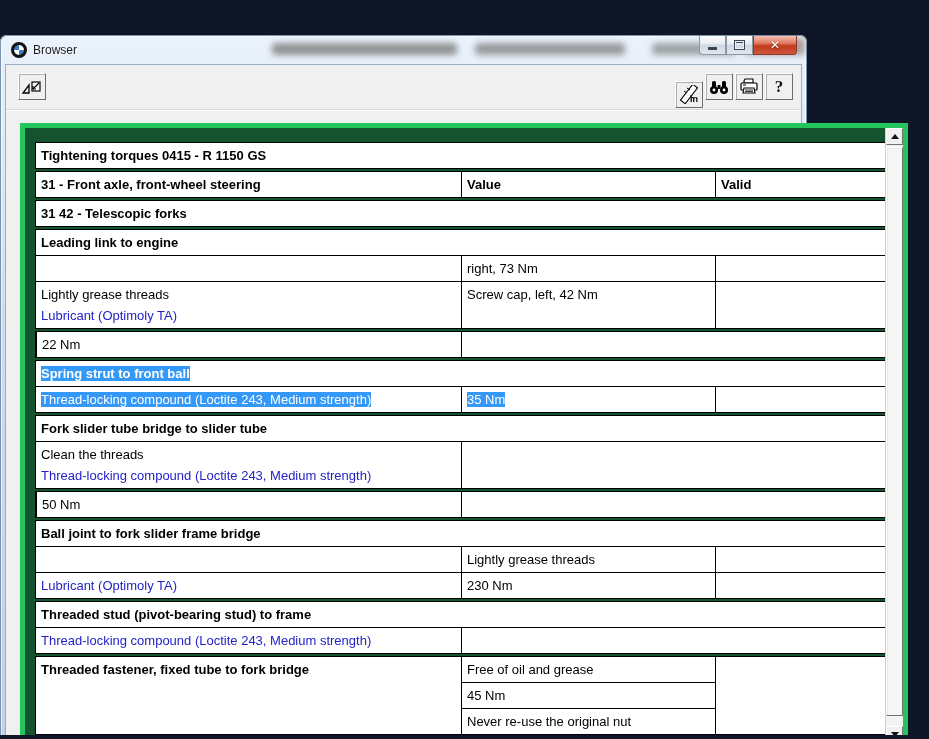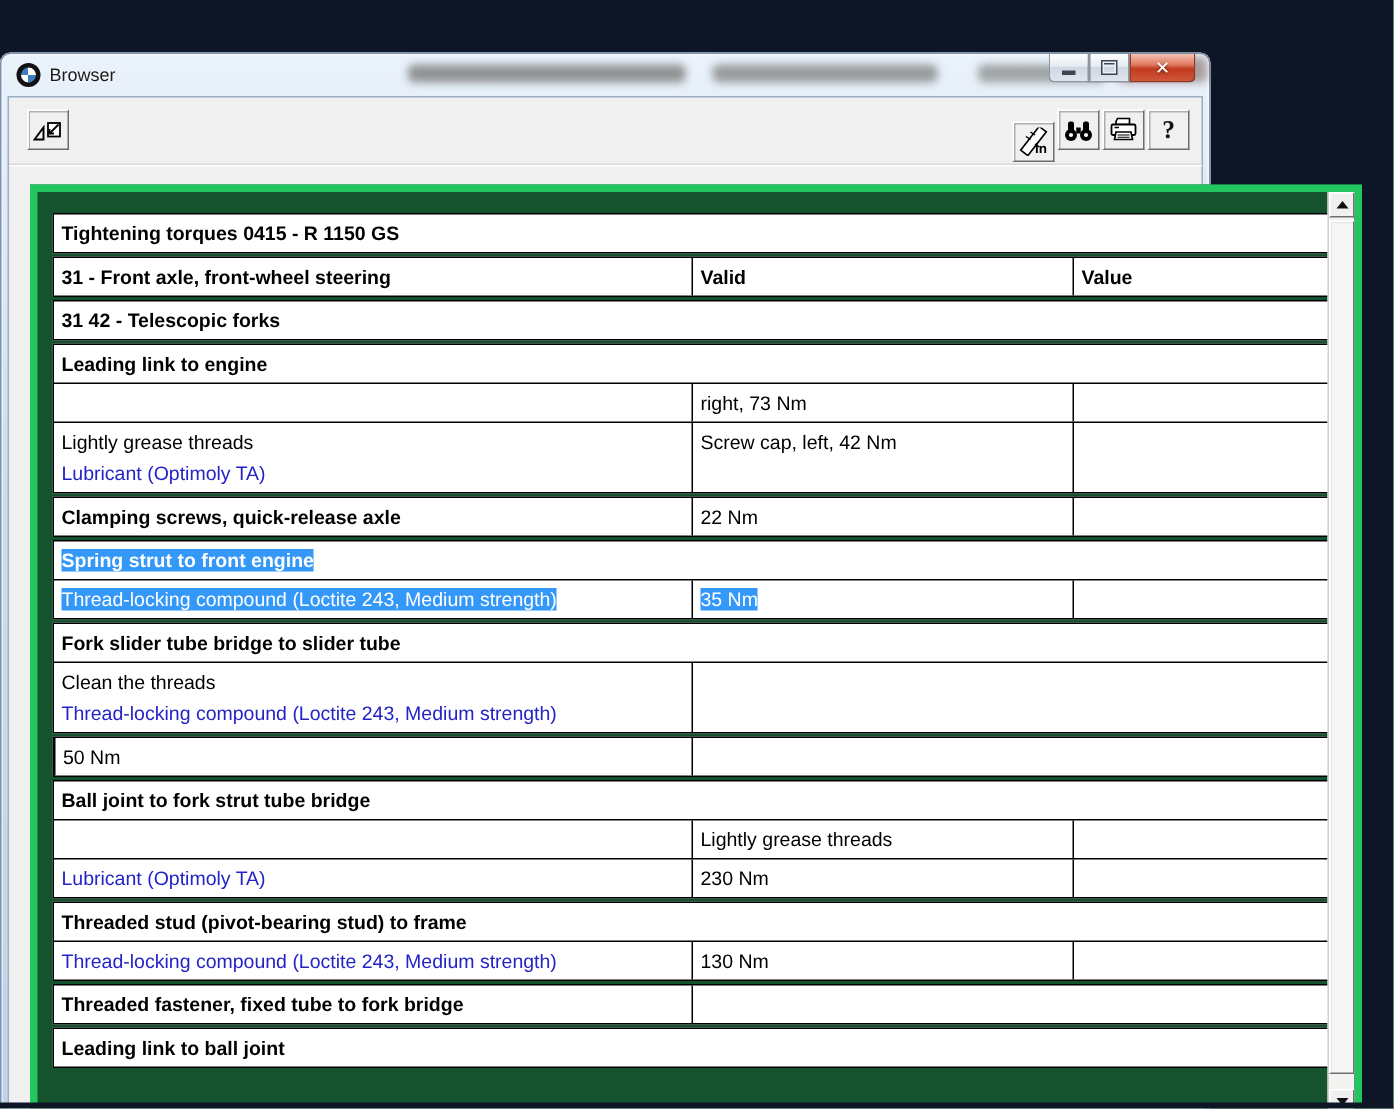--- a/index.html
+++ b/index.html
@@ -161,24 +161,24 @@
             <div class="group">
               <div class="g-row full bold">
                 <div class="cell"><span class="t">Tightening torques 0415 - R 1150 GS</span></div>
               </div>
             </div>
             <div class="group">
               <div class="g-row data">
                 <div class="cell desc bold">
                   <span class="line"><span class="t">31 - Front axle, front-wheel steering</span></span>
                 </div>
-                <div class="cell valid bold">Valid</div>
                 <div class="cell value bold">
                   <span class="line"><span class="t">Value</span></span>
                 </div>
+                <div class="cell valid bold">Valid</div>
               </div>
             </div>
             <div class="group">
               <div class="g-row full bold">
                 <div class="cell"><span class="t">31 42 - Telescopic forks</span></div>
               </div>
             </div>
             <div class="group">
               <div class="g-row full bold">
                 <div class="cell"><span class="t">Leading link to engine</span></div>
@@ -196,32 +196,29 @@
                   <span class="line"><span class="t link">Lubricant (Optimoly TA)</span></span>
                 </div>
                 <div class="cell value">
                   <span class="line"><span class="t">Screw cap, left, 42 Nm</span></span>
                 </div>
                 <div class="cell valid"></div>
               </div>
             </div>
             <div class="group">
               <div class="g-row data">
-                <div class="cell desc bold">
-                  <span class="line"><span class="t">Clamping screws, quick-release axle</span></span>
-                </div>
                 <div class="cell value">
                   <span class="line"><span class="t">22 Nm</span></span>
                 </div>
                 <div class="cell valid"></div>
               </div>
             </div>
             <div class="group">
               <div class="g-row full bold">
-                <div class="cell"><span class="t hl">Spring strut to front engine</span></div>
+                <div class="cell"><span class="t hl">Spring strut to front ball</span></div>
               </div>
               <div class="g-row data">
                 <div class="cell desc">
                   <span class="line"><span class="t link hl">Thread-locking compound (Loctite 243, Medium strength)</span></span>
                 </div>
                 <div class="cell value">
                   <span class="line"><span class="t hl">35 Nm</span></span>
                 </div>
                 <div class="cell valid"></div>
               </div>
@@ -241,21 +238,21 @@
             <div class="group">
               <div class="g-row data">
                 <div class="cell value">
                   <span class="line"><span class="t">50 Nm</span></span>
                 </div>
                 <div class="cell valid"></div>
               </div>
             </div>
             <div class="group">
               <div class="g-row full bold">
-                <div class="cell"><span class="t">Ball joint to fork strut tube bridge</span></div>
+                <div class="cell"><span class="t">Ball joint to fork slider frame bridge</span></div>
               </div>
               <div class="g-row data">
                 <div class="cell desc"></div>
                 <div class="cell value">
                   <span class="line"><span class="t">Lightly grease threads</span></span>
                 </div>
                 <div class="cell valid"></div>
               </div>
               <div class="g-row data">
                 <div class="cell desc">
@@ -267,31 +264,33 @@
                 <div class="cell valid"></div>
               </div>
             </div>
             <div class="group">
               <div class="g-row full bold">
                 <div class="cell"><span class="t">Threaded stud (pivot-bearing stud) to frame</span></div>
               </div>
               <div class="g-row data">
                 <div class="cell desc">
                   <span class="line"><span class="t link">Thread-locking compound (Loctite 243, Medium strength)</span></span>
-                </div>
-                <div class="cell value">
-                  <span class="line"><span class="t">130 Nm</span></span>
                 </div>
                 <div class="cell valid"></div>
               </div>
             </div>
             <div class="group">
               <div class="g-row data">
                 <div class="cell desc bold">
                   <span class="line"><span class="t">Threaded fastener, fixed tube to fork bridge</span></span>
+                </div>
+                <div class="cell value vstack">
+                  <div class="vcell">Free of oil and grease</div>
+                  <div class="vcell">45 Nm</div>
+                  <div class="vcell">Never re-use the original nut</div>
                 </div>
                 <div class="cell valid"></div>
               </div>
             </div>
             <div class="group">
               <div class="g-row full bold">
                 <div class="cell"><span class="t">Leading link to ball joint</span></div>
               </div>
             </div>
           </div>

